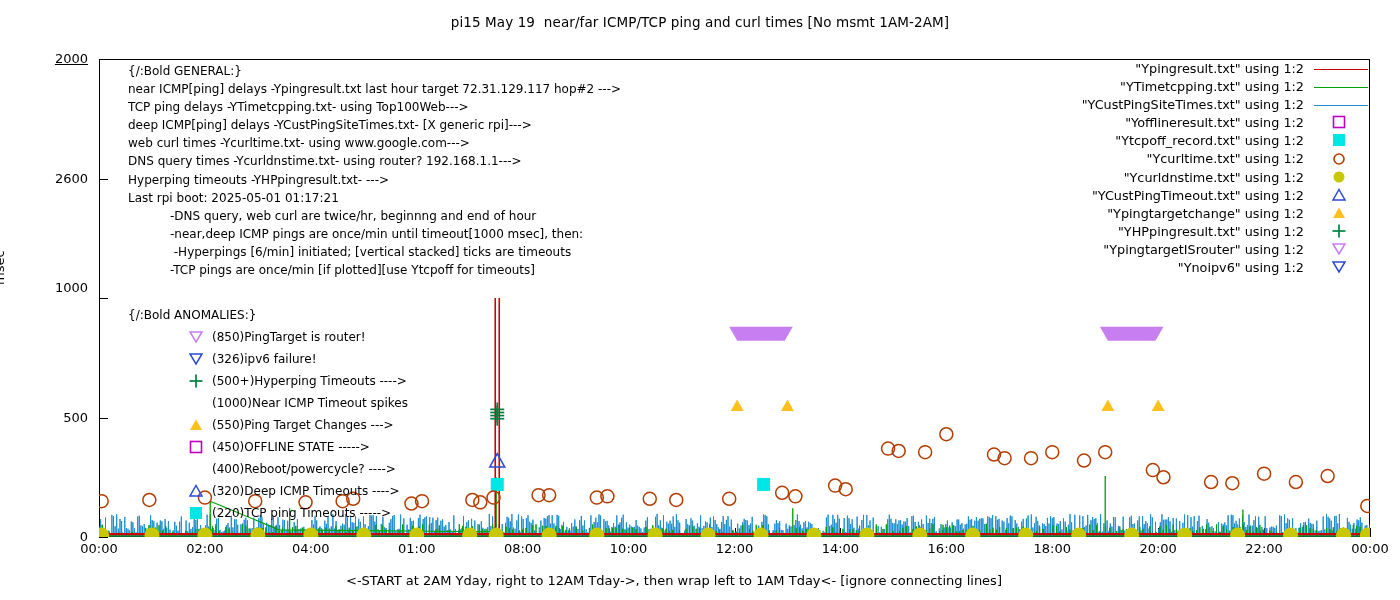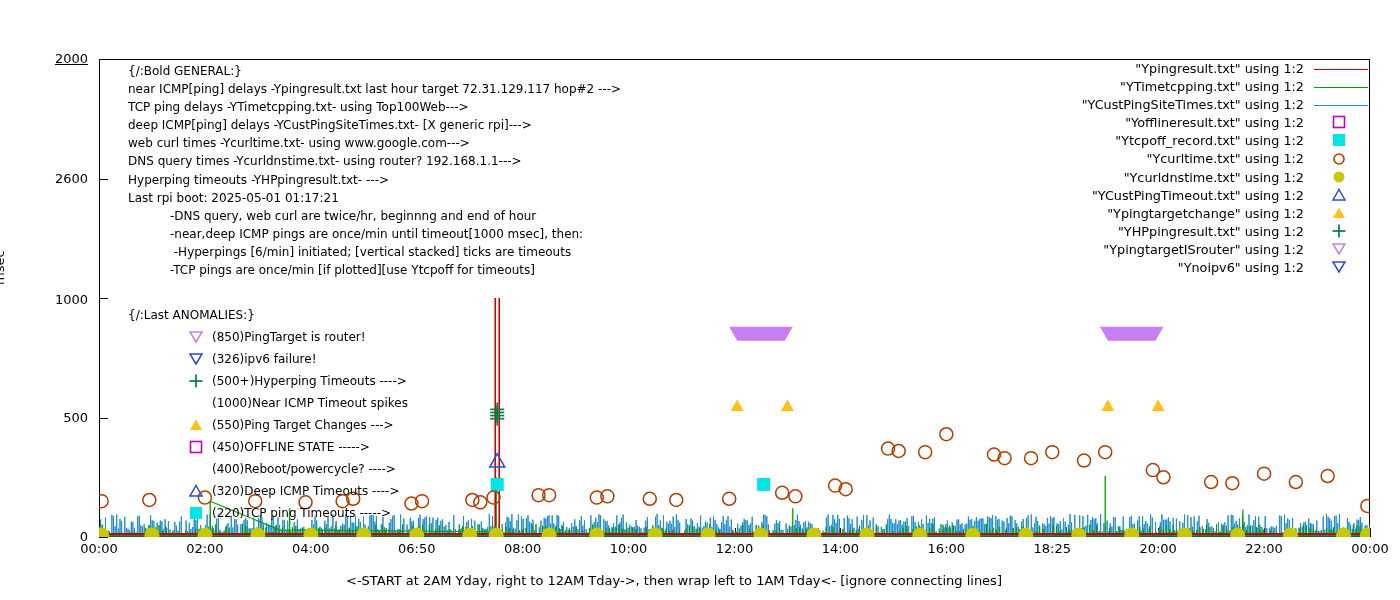--- a/index.html
+++ b/index.html
@@ -43,53 +43,54 @@
   .lg-line{position:absolute;left:4px;top:8.5px;width:54px;height:0;border-top:1.5px solid;}
   .lg-sym{position:absolute;left:22px;top:1px;width:16px;height:16px;}
 
   svg.sym{display:block;overflow:visible;}
 </style>
 </head>
 <body>
 
 <div id="root">
 
+  <div class="title">pi15 May 19  near/far ICMP/TCP ping and curl times [No msmt 1AM-2AM]</div>
 
   <div id="plot"></div>
 
   <div id="axes-layer">
       <div class="ytick" style="top: 537px;">0</div>
       <div class="ytickmark" style="top: 537px;"></div>
       <div class="ytick" style="top: 417.5px;">500</div>
       <div class="ytickmark" style="top: 417.5px;"></div>
-      <div class="ytick" style="top: 300px;">1000</div>
+      <div class="ytick" style="top: 288px;">1000</div>
       <div class="ytickmark" style="top: 298px;"></div>
       <div class="ytick" style="top: 178.5px;">2600</div>
       <div class="ytickmark" style="top: 178.5px;"></div>
       <div class="ytick" style="top: 59px; text-decoration: underline;">2000</div>
       <div class="ytickmark" style="top: 59px;"></div>
       <div class="xtick" style="left: 99px;">00:00</div>
       <div class="xtickmark" style="left: 99px;"></div>
       <div class="xtick" style="left: 204.917px;">02:00</div>
       <div class="xtickmark" style="left: 204.917px;"></div>
       <div class="xtick" style="left: 310.833px;">04:00</div>
       <div class="xtickmark" style="left: 310.833px;"></div>
-      <div class="xtick" style="left: 416.75px;">06:50</div>
+      <div class="xtick" style="left: 416.75px;">01:00</div>
       <div class="xtickmark" style="left: 416.75px;"></div>
       <div class="xtick" style="left: 522.667px;">08:00</div>
       <div class="xtickmark" style="left: 522.667px;"></div>
       <div class="xtick" style="left: 628.583px;">10:00</div>
       <div class="xtickmark" style="left: 628.583px;"></div>
       <div class="xtick" style="left: 734.5px;">12:00</div>
       <div class="xtickmark" style="left: 734.5px;"></div>
       <div class="xtick" style="left: 840.417px;">14:00</div>
       <div class="xtickmark" style="left: 840.417px;"></div>
       <div class="xtick" style="left: 946.333px;">16:00</div>
       <div class="xtickmark" style="left: 946.333px;"></div>
-      <div class="xtick" style="left: 1052.25px;">18:25</div>
+      <div class="xtick" style="left: 1052.25px;">18:00</div>
       <div class="xtickmark" style="left: 1052.25px;"></div>
       <div class="xtick" style="left: 1158.17px;">20:00</div>
       <div class="xtickmark" style="left: 1158.17px;"></div>
       <div class="xtick" style="left: 1264.08px;">22:00</div>
       <div class="xtickmark" style="left: 1264.08px;"></div>
       <div class="xtick" style="left: 1370px;">00:00</div>
       <div class="xtickmark" style="left: 1370px;"></div>
     </div>
   <div class="ylabel">msec</div>
   <div class="xlabel">&lt;-START at 2AM Yday, right to 12AM Tday-&gt;, then wrap left to 1AM Tday&lt;- [ignore connecting lines]</div>
@@ -223,21 +224,21 @@
           <circle cx="1184.6458333333333" cy="535.088" r="7.5" fill="#c8c800"></circle>
           <circle cx="1237.6041666666667" cy="535.088" r="7.5" fill="#c8c800"></circle>
           <circle cx="1290.5625" cy="535.088" r="7.5" fill="#c8c800"></circle>
           <circle cx="1343.5208333333333" cy="535.088" r="7.5" fill="#c8c800"></circle>
           <circle cx="1367.3520833333334" cy="535.088" r="7.5" fill="#c8c800"></circle>
         </g>
       </svg></div>
 
   <div class="txtblock" id="general"><div>{/:Bold GENERAL:}</div><div>near ICMP[ping] delays -Ypingresult.txt last hour target 72.31.129.117 hop#2 ---&gt;</div><div>TCP ping delays -YTimetcpping.txt- using Top100Web---&gt;</div><div>deep ICMP[ping] delays -YCustPingSiteTimes.txt- [X generic rpi]---&gt;</div><div>web curl times -Ycurltime.txt- using www.google.com---&gt;</div><div>DNS query times -Ycurldnstime.txt- using router? 192.168.1.1---&gt;</div><div>Hyperping timeouts -YHPpingresult.txt- ---&gt;</div><div>Last rpi boot: 2025-05-01 01:17:21</div><div>           -DNS query, web curl are twice/hr, beginnng and end of hour</div><div>           -near,deep ICMP pings are once/min until timeout[1000 msec], then:</div><div>            -Hyperpings [6/min] initiated; [vertical stacked] ticks are timeouts</div><div>           -TCP pings are once/min [if plotted][use Ytcpoff for timeouts]</div></div>
 
-  <div class="txtblock" id="anomalies"><div style="height: 22px;">{/:Last ANOMALIES:}</div><div class="anom-row"><span class="anom-sym"><svg class="sym" width="14" height="14" viewBox="0 0 14 14">
+  <div class="txtblock" id="anomalies"><div style="height: 22px;">{/:Bold ANOMALIES:}</div><div class="anom-row"><span class="anom-sym"><svg class="sym" width="14" height="14" viewBox="0 0 14 14">
             <polygon points="1,2 13,2 7,12" fill="none" stroke="#c77ef0" stroke-width="1.5"></polygon>
           </svg></span><span class="anom-txt">(850)PingTarget is router!</span></div><div class="anom-row"><span class="anom-sym"><svg class="sym" width="14" height="14" viewBox="0 0 14 14">
             <polygon points="1,2 13,2 7,12" fill="none" stroke="#2b49d6" stroke-width="1.5"></polygon>
           </svg></span><span class="anom-txt">(326)ipv6 failure!</span></div><div class="anom-row"><span class="anom-sym"><svg class="sym" width="14" height="14" viewBox="0 0 14 14">
             <g stroke="#008040" stroke-width="1.7">
               <line x1="7" y1="0.5" x2="7" y2="13.5"></line>
               <line x1="0.5" y1="7" x2="13.5" y2="7"></line>
             </g>
           </svg></span><span class="anom-txt">(500+)Hyperping Timeouts ----&gt;</span></div><div class="anom-row"><span class="anom-txt">(1000)Near ICMP Timeout spikes</span></div><div class="anom-row"><span class="anom-sym"><svg class="sym" width="14" height="14" viewBox="0 0 14 14">
             <polygon points="7,1.5 13,12 1,12" fill="#ffc01e"></polygon>

